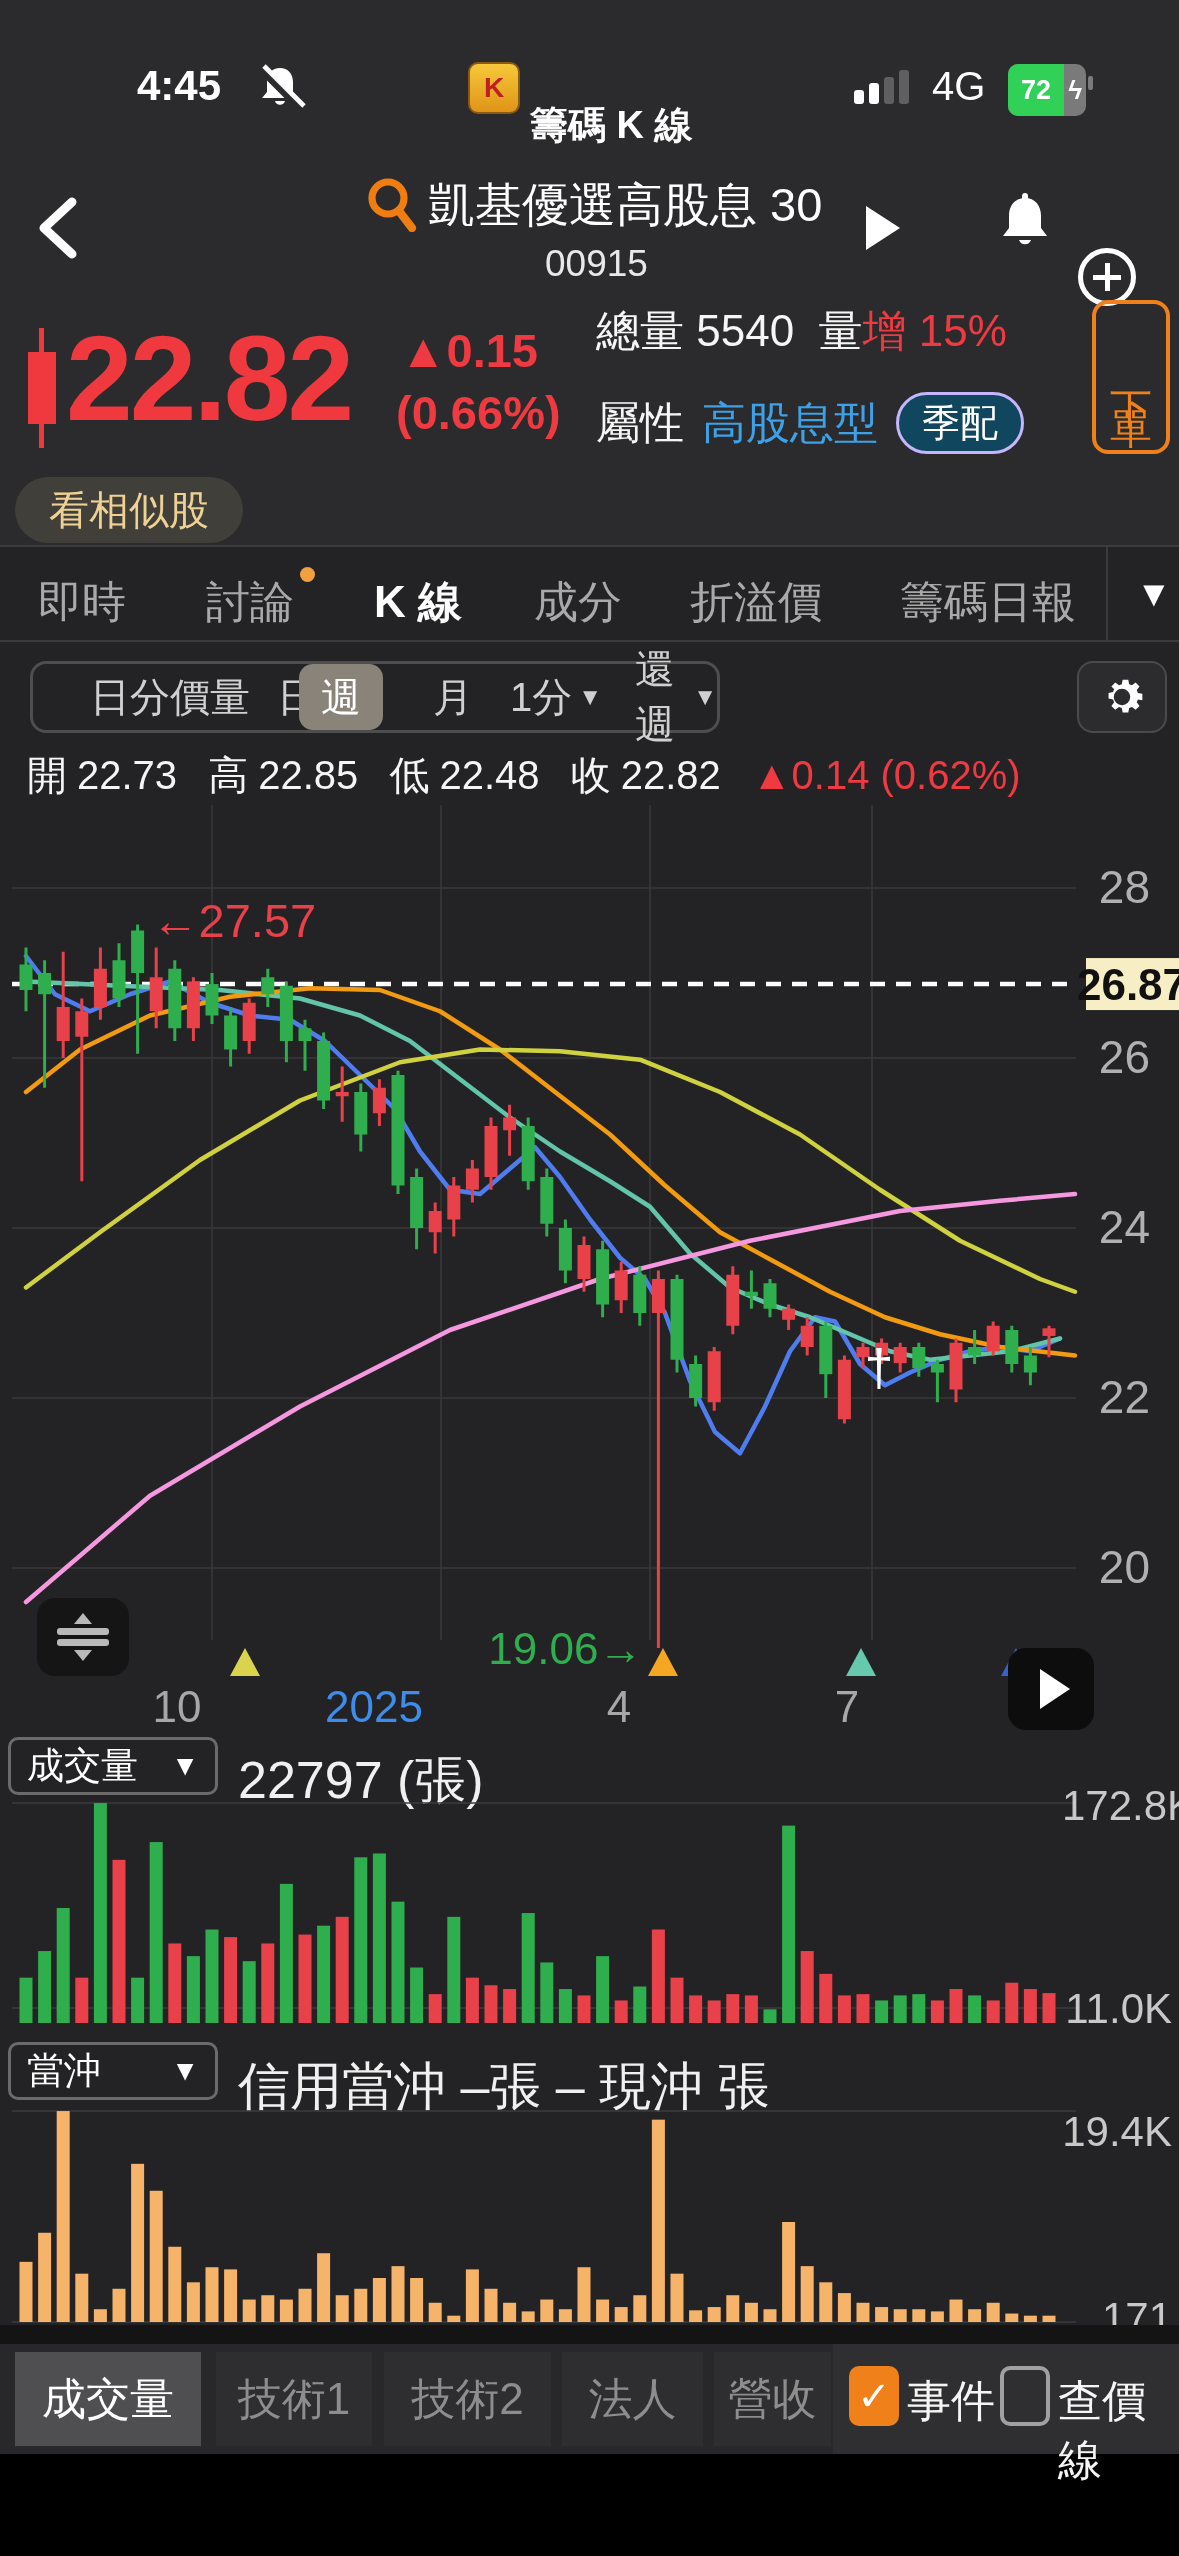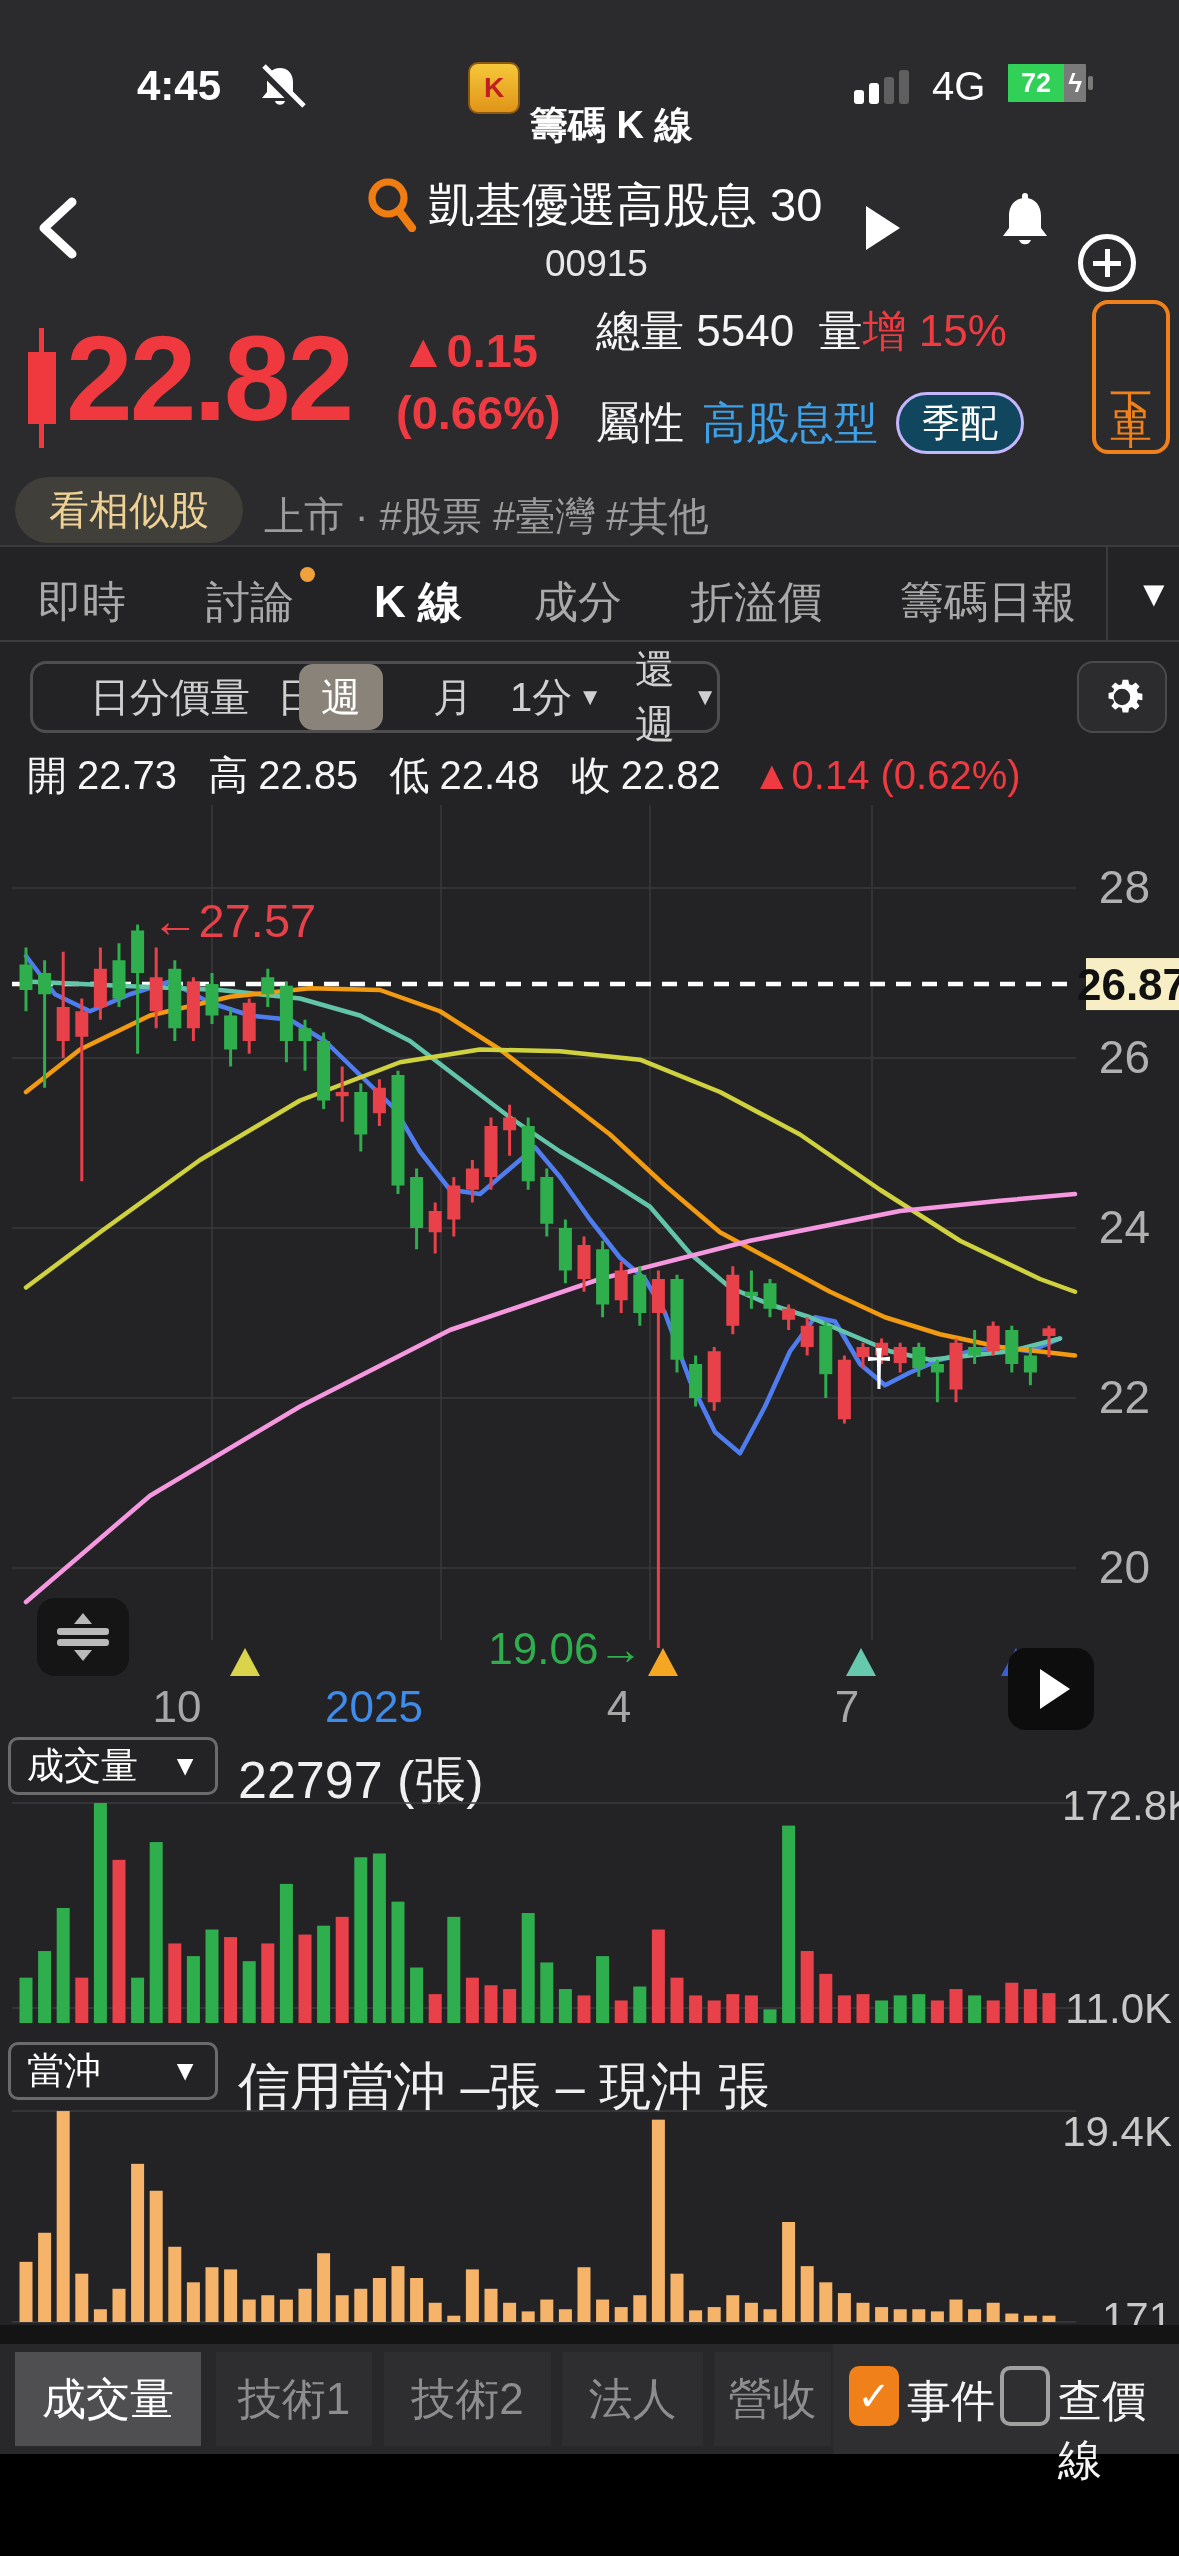--- a/index.html
+++ b/index.html
@@ -5,21 +5,21 @@
   html,body{margin:0;padding:0;background:#000;}
   #screen{position:relative;width:1179px;height:2556px;overflow:hidden;
     font-family:"Liberation Sans","DejaVu Sans",sans-serif;background:#232325;color:#f2f2f2;}
   .abs{position:absolute;}
   #topsec{position:absolute;left:0;top:0;width:1179px;height:545px;background:#2b2b2d;}
   
   .st-time{font-size:42px;font-weight:700;color:#fff;}
   .sig{display:flex;align-items:flex-end;gap:5px;}
   .sig i{display:block;width:10px;border-radius:3px;background:#5f5f5f;}
   .sig i.on{background:#fff;}
-  .batt{position:relative;width:78px;height:38px;border-radius:1px;overflow:hidden;background:#7a7a7a;display:flex;}
+  .batt{position:relative;width:78px;height:52px;border-radius:10px;overflow:hidden;background:#7a7a7a;display:flex;}
   .batt .fill{background:#31d158;height:100%;display:flex;align-items:center;justify-content:center;
     font-size:27px;font-weight:700;color:#fff;}
   .batt .bolt{flex:1;display:flex;align-items:center;justify-content:center;color:#fff;font-size:26px;font-weight:700;}
   .appicon{width:48px;height:48px;border-radius:10px;background:linear-gradient(#f6c83a,#e09418);
     display:flex;align-items:center;justify-content:center;color:#c01f1f;font-weight:800;font-size:28px;border:2px solid #8a5a10;}
   
   .title{font-size:47px;color:#fff;font-weight:500;}
   .subtitle{font-size:37px;color:#e8e8e8;}
   .playtri{width:0;height:0;border-left:34px solid #fff;border-top:22px solid transparent;border-bottom:22px solid transparent;}
   .circleplus{width:58px;height:58px;border:5px solid #fff;border-radius:50%;box-sizing:border-box;position:relative;}
@@ -148,21 +148,20 @@
   <div class="abs inforow" style="left:596px;top:392px;display:flex;align-items:center;gap:18px;">
     <span>屬性</span>
       <span class="blue-t">高股息型</span>
     <span class="pill-q">季配</span>
   </div>
   <div class="orderbtn">
     <span style="writing-mode:vertical-lr;letter-spacing:18px;">下單</span>
   </div>
 
   <div class="simpill">看相似股</div>
-  <div class="taginfo">上市 · #股票 #臺灣 #其他</div>
 
   <div id="tabbar">
     <div class="tabdivider" style="left:1106px;"></div>
     <div class="tabcaret" style="left:1136px;top:26px;">▼</div>
   <div class="tab" style="left: 38px;">即時</div>
       <div class="tab" style="left: 206px;">討論</div>
       <div class="tabdot" style="left: 300px; top: 20px;"></div>
       <div class="tab active" style="left: 374px;">K 線</div>
       <div class="tab" style="left: 534px;">成分</div>
       <div class="tab" style="left: 690px;">折溢價</div>

